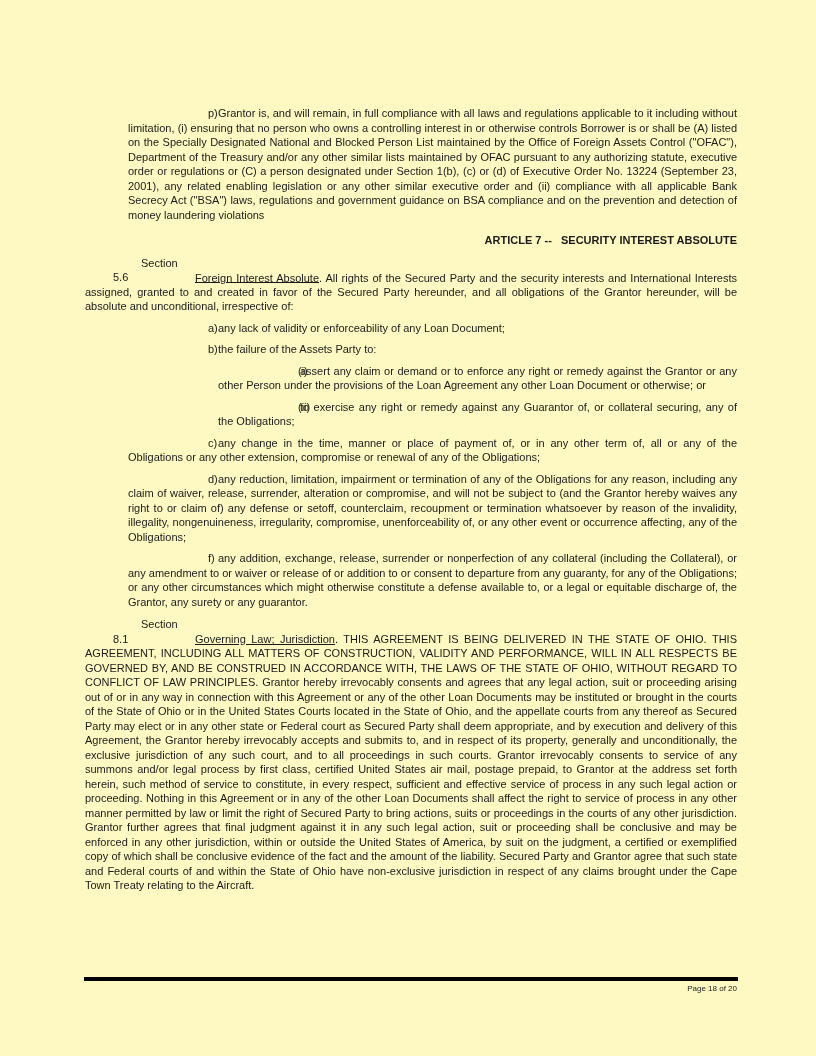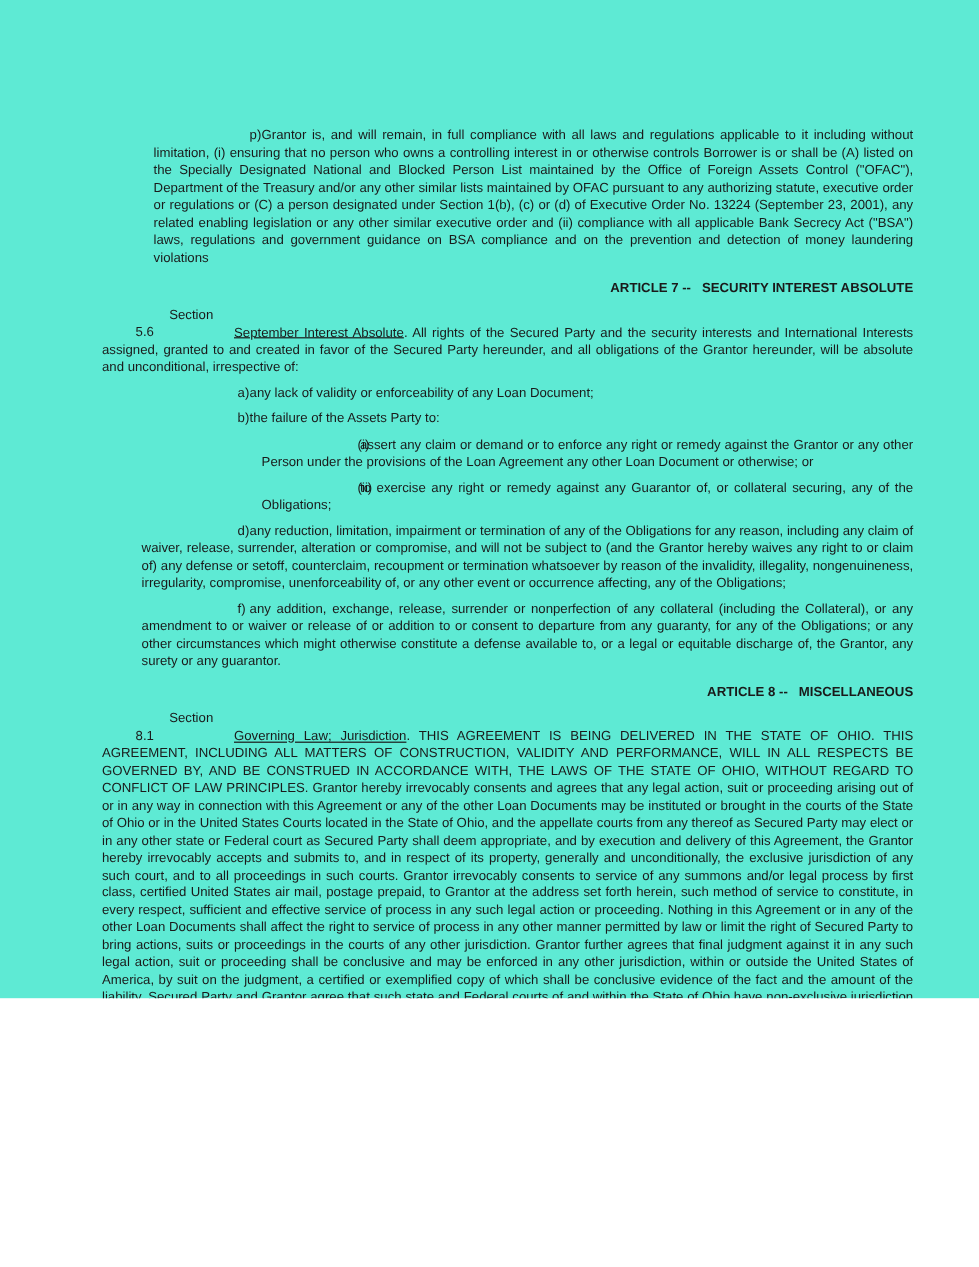--- a/index.html
+++ b/index.html
@@ -1,22 +1,22 @@
 <!DOCTYPE html>
 <html><head>
 <meta charset="utf-8">
 <style>
   html, body { margin: 0; padding: 0; background: #ffffff; }
   .page {
     position: relative;
     width: 816px;
-    height: 832px;
-    background: #5eead4;
+    height: 1056px;
+    background: #fef9c3;
     box-sizing: border-box;
-    padding: 106px 55px 0 85px;
+    padding: 106px 79px 0 85px;
     font-family: "Liberation Sans", "DejaVu Sans", sans-serif;
     font-size: 11px;
     line-height: 14.5px;
     color: #1a1a1a;
     overflow: hidden;
   }
   p { margin: 0; }
   .clause {
     margin: 0 0 0 43px;
     text-indent: 40px;
@@ -31,21 +31,21 @@
   }
   .section {
     margin-top: 8px;
     text-indent: 28px;
     text-align: justify;
   }
   .section .slbl { display: inline-block; width: 82px; }
   .u { text-decoration: underline; }
   .caps { }
   .item {
-    margin: 7px 0 0 33px;
+    margin: 7px 0 0 43px;
     text-indent: 40px;
     text-align: justify;
   }
   .item .lbl { display: inline-block; width: 50px; }
   .subitem {
     margin: 7px 0 0 133px;
     text-indent: 40px;
     text-align: justify;
   }
   .subitem .lbl { display: inline-block; width: 42px; }
@@ -68,36 +68,36 @@
 </style>
 </head>
 <body>
 
 <div class="page">
 
   <p class="clause"><span class="lbl">p)</span><span>Grantor is, and will remain, in full compliance with all laws and regulations applicable to it including without limitation, (i) ensuring that no person who owns a controlling interest in or otherwise controls Borrower is or shall be (A) listed on the Specially Designated National and Blocked Person List maintained by the Office of Foreign Assets Control ("OFAC"), Department of the Treasury and/or any other similar lists maintained by OFAC pursuant to any authorizing statute, executive order or regulations or (C) a person designated under Section 1(b), (c) or (d) of Executive Order No. 13224 (September 23, 2001), any related enabling legislation or any other similar executive order and (ii) compliance with all applicable Bank Secrecy Act ("BSA") laws, regulations and government guidance on BSA compliance and on the prevention and detection of money laundering violations</span></p>
 
   <p class="heading">ARTICLE 7 --   SECURITY INTEREST ABSOLUTE</p>
 
-  <p class="section"><span class="slbl">Section 5.6</span><span class="u">September Interest Absolute</span><span>. All rights of the Secured Party and the security interests and International Interests assigned, granted to and created in favor of the Secured Party hereunder, and all obligations of the Grantor hereunder, will be absolute and unconditional, irrespective of:</span></p>
+  <p class="section"><span class="slbl">Section 5.6</span><span class="u">Foreign Interest Absolute</span><span>. All rights of the Secured Party and the security interests and International Interests assigned, granted to and created in favor of the Secured Party hereunder, and all obligations of the Grantor hereunder, will be absolute and unconditional, irrespective of:</span></p>
 
   <p class="item"><span class="lbl">a)</span><span>any lack of validity or enforceability of any Loan Document;</span></p>
 
   <p class="item"><span class="lbl">b)</span><span>the failure of the Assets Party to:</span></p>
 
   <p class="subitem"><span class="lbl">(i)</span><span>assert any claim or demand or to enforce any right or remedy against the Grantor or any other Person under the provisions of the Loan Agreement any other Loan Document or otherwise; or</span></p>
 
   <p class="subitem"><span class="lbl">(ii)</span><span>to exercise any right or remedy against any Guarantor of, or collateral securing, any of the Obligations;</span></p>
 
+  <p class="item"><span class="lbl">c)</span><span>any change in the time, manner or place of payment of, or in any other term of, all or any of the Obligations or any other extension, compromise or renewal of any of the Obligations;</span></p>
 
   <p class="item"><span class="lbl">d)</span><span>any reduction, limitation, impairment or termination of any of the Obligations for any reason, including any claim of waiver, release, surrender, alteration or compromise, and will not be subject to (and the Grantor hereby waives any right to or claim of) any defense or setoff, counterclaim, recoupment or termination whatsoever by reason of the invalidity, illegality, nongenuineness, irregularity, compromise, unenforceability of, or any other event or occurrence affecting, any of the Obligations;</span></p>
 
 
   <p class="item"><span class="lbl">f)</span><span>any addition, exchange, release, surrender or nonperfection of any collateral (including the Collateral), or any amendment to or waiver or release of or addition to or consent to departure from any guaranty, for any of the Obligations; or any other circumstances which might otherwise constitute a defense available to, or a legal or equitable discharge of, the Grantor, any surety or any guarantor.</span></p>
 
-  <p class="heading">ARTICLE 8 --   MISCELLANEOUS</p>
 
   <p class="section"><span class="slbl">Section 8.1</span><span class="u">Governing Law; Jurisdiction</span><span class="caps">. THIS AGREEMENT IS BEING DELIVERED IN THE STATE OF OHIO. THIS AGREEMENT, INCLUDING ALL MATTERS OF CONSTRUCTION, VALIDITY AND PERFORMANCE, WILL IN ALL RESPECTS BE GOVERNED BY, AND BE CONSTRUED IN ACCORDANCE WITH, THE LAWS OF THE STATE OF OHIO, WITHOUT REGARD TO CONFLICT OF LAW PRINCIPLES.</span><span> Grantor hereby irrevocably consents and agrees that any legal action, suit or proceeding arising out of or in any way in connection with this Agreement or any of the other Loan Documents may be instituted or brought in the courts of the State of Ohio or in the United States Courts located in the State of Ohio, and the appellate courts from any thereof as Secured Party may elect or in any other state or Federal court as Secured Party shall deem appropriate, and by execution and delivery of this Agreement, the Grantor hereby irrevocably accepts and submits to, and in respect of its property, generally and unconditionally, the exclusive jurisdiction of any such court, and to all proceedings in such courts. Grantor irrevocably consents to service of any summons and/or legal process by first class, certified United States air mail, postage prepaid, to Grantor at the address set forth herein, such method of service to constitute, in every respect, sufficient and effective service of process in any such legal action or proceeding. Nothing in this Agreement or in any of the other Loan Documents shall affect the right to service of process in any other manner permitted by law or limit the right of Secured Party to bring actions, suits or proceedings in the courts of any other jurisdiction. Grantor further agrees that final judgment against it in any such legal action, suit or proceeding shall be conclusive and may be enforced in any other jurisdiction, within or outside the United States of America, by suit on the judgment, a certified or exemplified copy of which shall be conclusive evidence of the fact and the amount of the liability. Secured Party and Grantor agree that such state and Federal courts of and within the State of Ohio have non-exclusive jurisdiction in respect of any claims brought under the Cape Town Treaty relating to the Aircraft.</span></p>
 
   <div class="rule"></div>
   <div class="page-num">Page 18 of 20</div>
 
 </div>
 
 </body></html>

